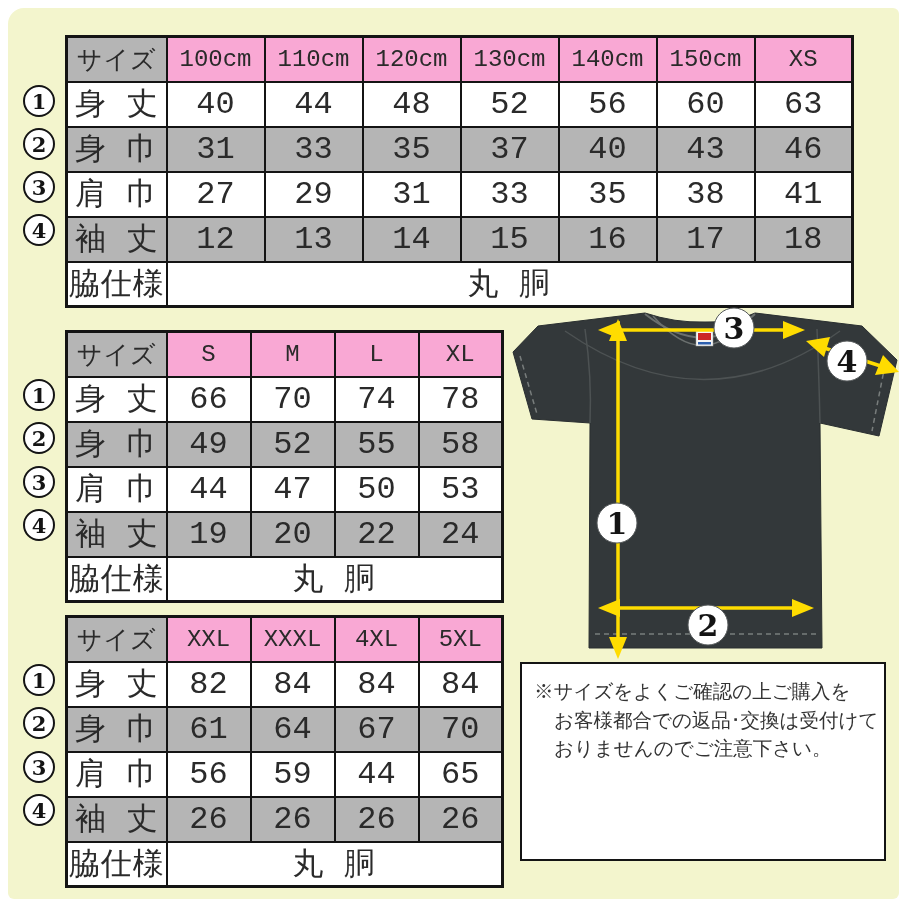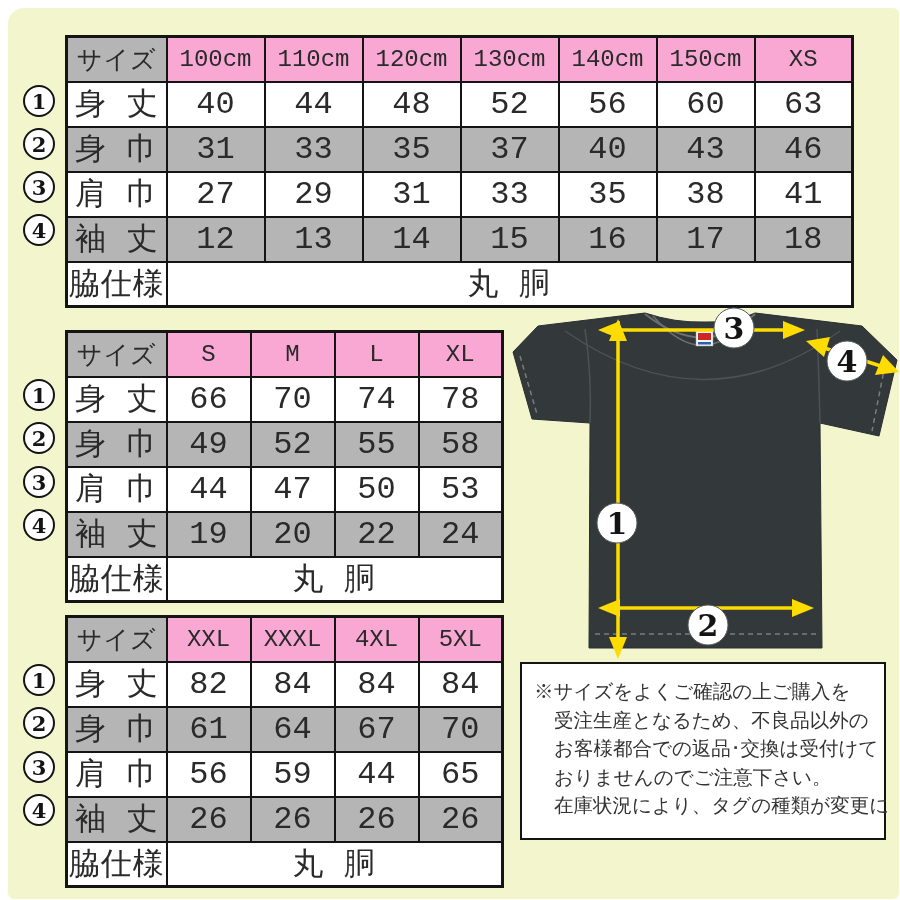--- a/index.html
+++ b/index.html
@@ -24,21 +24,21 @@
   
   .mark{position:absolute;width:28px;height:28px;border:2px solid #141414;border-radius:50%;
         background:#fff;display:flex;align-items:center;justify-content:center;
         font-family:"DejaVu Serif",serif;font-size:21px;font-weight:bold;color:#141414;}
 
   
   .shirt{position:absolute;left:505px;top:303px;width:395px;height:357px;}
   .circ-num{font-family:"DejaVu Serif",serif;font-weight:bold;font-size:30px;fill:#141414;}
 
   
-  .note{position:absolute;left:520px;top:662px;width:366px;height:178px;background:#ffffff;
+  .note{position:absolute;left:520px;top:662px;width:366px;height:199px;background:#ffffff;
         border:2px solid #141414;box-sizing:border-box;padding:13px 8px 0 12px;color:#333;}
   .note-line{font-size:19.5px;line-height:28.5px;padding-left:20px;white-space:nowrap;}
   .note-line.first{padding-left:0;}
 </style>
 </head>
 <body>
 
 <div class="bg"></div>
 
 <table class="tbl t0">
@@ -286,17 +286,15 @@
     <text class="circ-num" x="229" y="36" text-anchor="middle">3</text>
   </g>
   <g>
     <circle cx="342" cy="58" r="20" fill="#ffffff" stroke="#55595a" stroke-width="1"></circle>
     <text class="circ-num" x="342" y="69" text-anchor="middle">4</text>
   </g>
 </svg>
 
 <div class="note">
   <div class="note-line first">※サイズをよくご確認の上ご購入を</div>
-  <div class="note-line">受注生産となるため、不良品以外の</div>
   <div class="note-line">お客様都合での返品･交換は受付けて</div>
   <div class="note-line">おりませんのでご注意下さい。</div>
-  <div class="note-line">在庫状況により、タグの種類が変更に</div>
 </div>
 
 </body></html>

